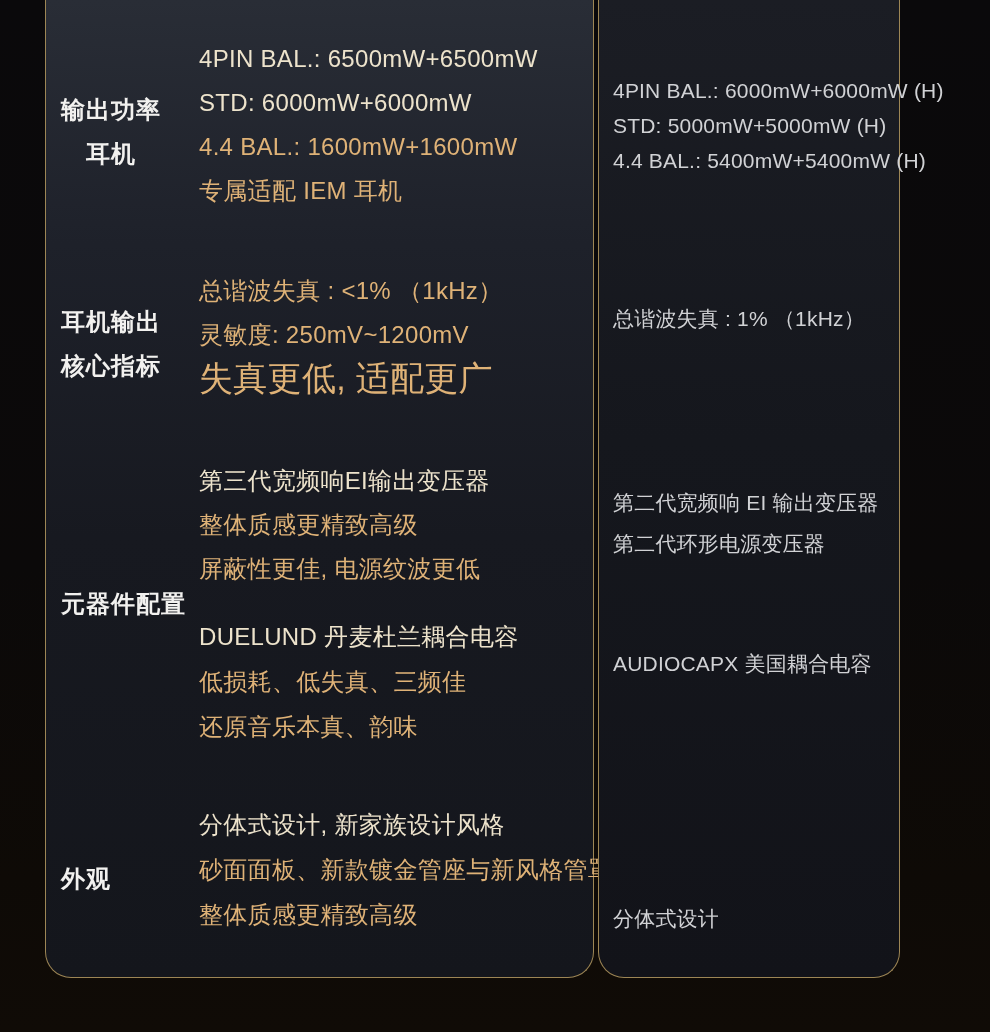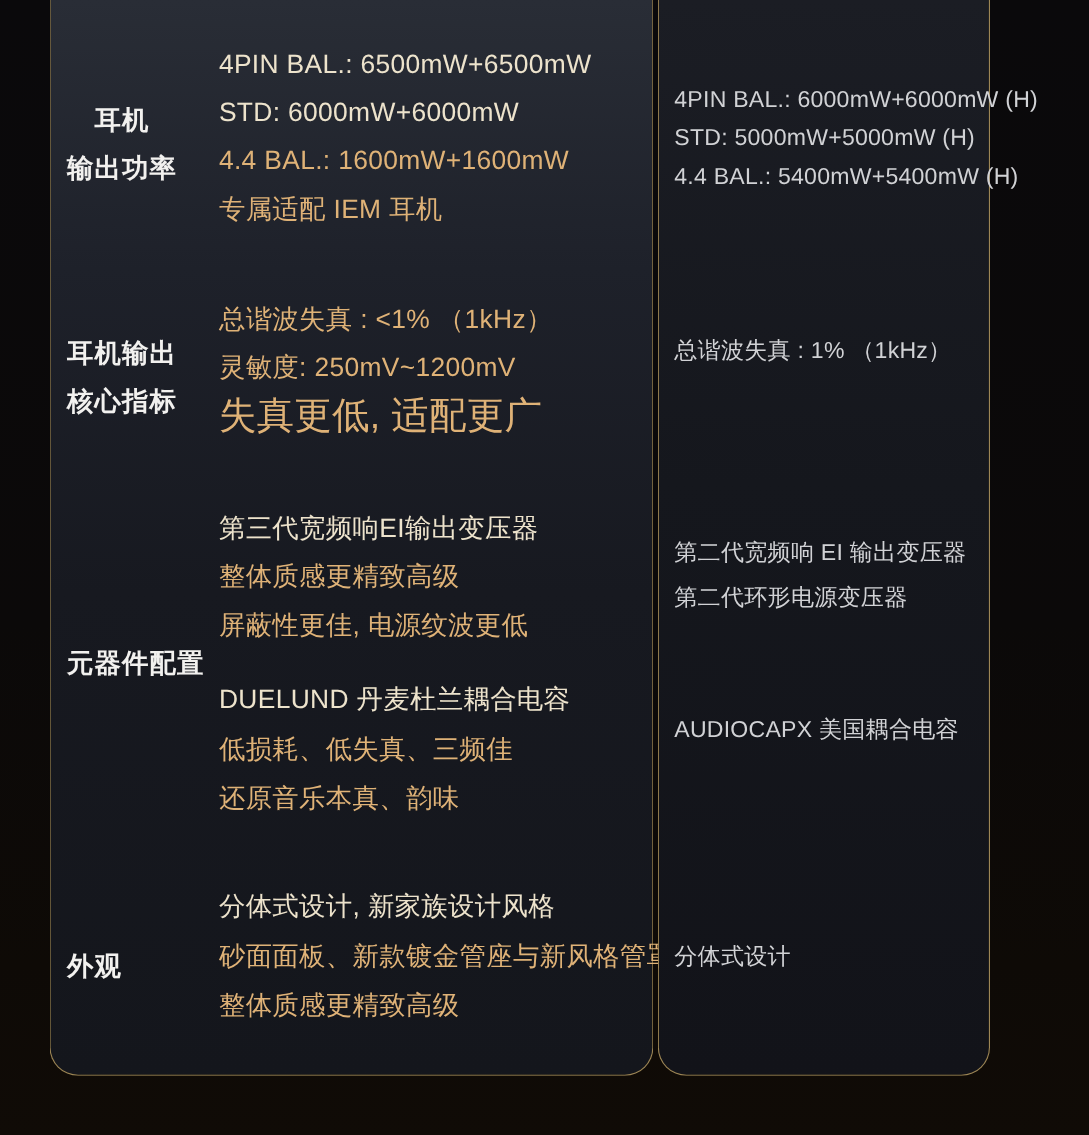--- a/index.html
+++ b/index.html
@@ -52,22 +52,22 @@
   }
 </style>
 </head>
 <body>
 
 <div class="stage">
 
   <div class="card card-left">
 
     <div class="row-label" style="top:88px">
+      <div>输出功率</div>
       <div>耳机</div>
-      <div>输出功率</div>
     </div>
     <div class="lv cream" style="top:44px">4PIN BAL.: 6500mW+6500mW</div>
     <div class="lv cream" style="top:88px">STD: 6000mW+6000mW</div>
     <div class="lv gold" style="top:132px">4.4 BAL.: 1600mW+1600mW</div>
     <div class="lv gold" style="top:176px">专属适配 IEM 耳机</div>
 
     <div class="row-label" style="top:300px">
       <div>耳机输出</div>
       <div>核心指标</div>
     </div>
@@ -98,16 +98,16 @@
     <div class="rv" style="top:77px">4PIN BAL.: 6000mW+6000mW (H)</div>
     <div class="rv" style="top:112px">STD: 5000mW+5000mW (H)</div>
     <div class="rv" style="top:147px">4.4 BAL.: 5400mW+5400mW (H)</div>
 
     <div class="rv" style="top:305px">总谐波失真 : 1%  （1kHz）</div>
 
     <div class="rv" style="top:489px">第二代宽频响 EI 输出变压器</div>
     <div class="rv" style="top:530px">第二代环形电源变压器</div>
     <div class="rv" style="top:650px">AUDIOCAPX 美国耦合电容</div>
 
-    <div class="rv" style="top:856px">分体式设计</div>
+    <div class="rv" style="top:905px">分体式设计</div>
   </div>
 
 </div>
 
 </body></html>

